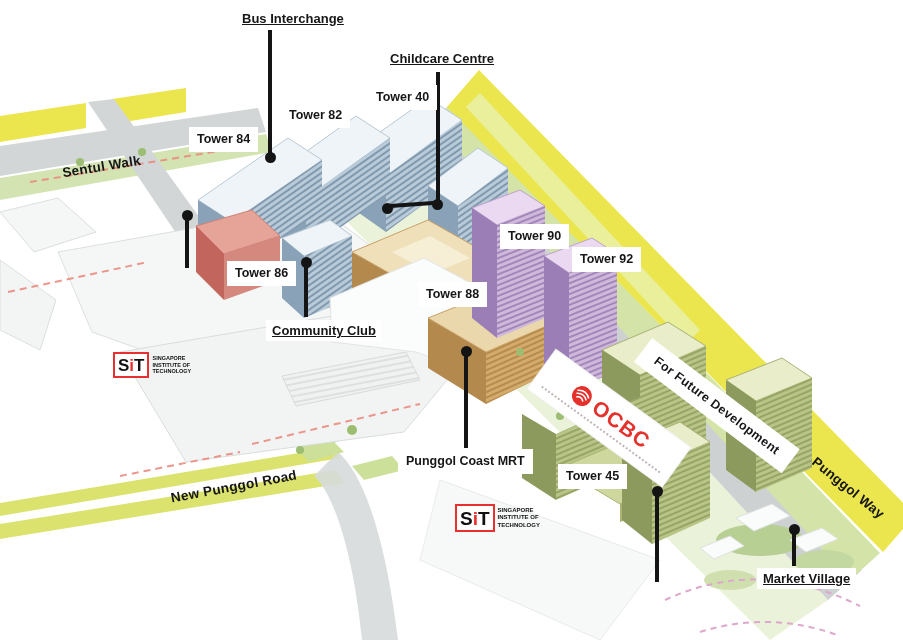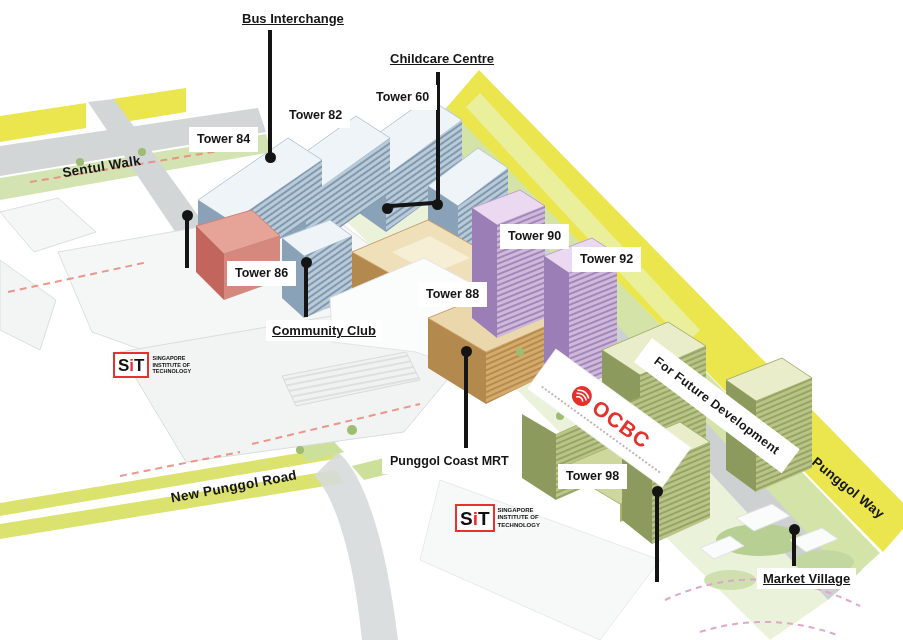--- a/index.html
+++ b/index.html
@@ -256,29 +256,29 @@
 
   <div class="pdot" style="left:461px;top:346px;"></div>
   <div class="pline" style="left:464px;top:354px;height:94px;"></div>
 
   <div class="pdot" style="left:652px;top:486px;"></div>
   <div class="pline" style="left:655px;top:494px;height:88px;"></div>
 
   <div class="pdot" style="left:789px;top:524px;"></div>
   <div class="pline" style="left:792px;top:532px;height:34px;"></div>
 
-  <div class="lbl" style="left:368px;top:85px;">Tower 60</div>
+  <div class="lbl" style="left:368px;top:85px;">Tower 40</div>
   <div class="lbl" style="left:281px;top:103px;">Tower 82</div>
   <div class="lbl" style="left:189px;top:127px;">Tower 84</div>
   <div class="lbl" style="left:227px;top:227px;margin-top:34px;">Tower 86</div>
   <div class="lbl" style="left:418px;top:282px;">Tower 88</div>
   <div class="lbl" style="left:500px;top:176px;margin-top:48px;">Tower 90</div>
   <div class="lbl" style="left:572px;top:247px;">Tower 92</div>
-  <div class="lbl" style="left:558px;top:464px;">Tower 98</div>
-  <div class="lbl" style="left:382px;top:449px;text-align:center;">Punggol Coast MRT</div>
+  <div class="lbl" style="left:558px;top:464px;">Tower 45</div>
+  <div class="lbl" style="left:398px;top:449px;text-align:center;">Punggol Coast MRT</div>
 
   <div class="lbl plain" style="left:236px;top:8px;">Bus Interchange</div>
   <div class="lbl plain" style="left:384px;top:48px;">Childcare Centre</div>
   <div class="lbl plain" style="left:266px;top:320px;">Community Club</div>
   <div class="lbl plain" style="left:757px;top:568px;">Market Village</div>
 
   <div class="lbl rot" style="left:62px;top:160px;transform:rotate(-9deg);">Sentul Walk</div>
   <div class="lbl rot" style="left:170px;top:480px;transform:rotate(-10.5deg);">New Punggol Road</div>
   <div class="lbl rot" style="left:818px;top:455px;transform:rotate(39deg);transform-origin:0 0;">Punggol Way</div>
 

